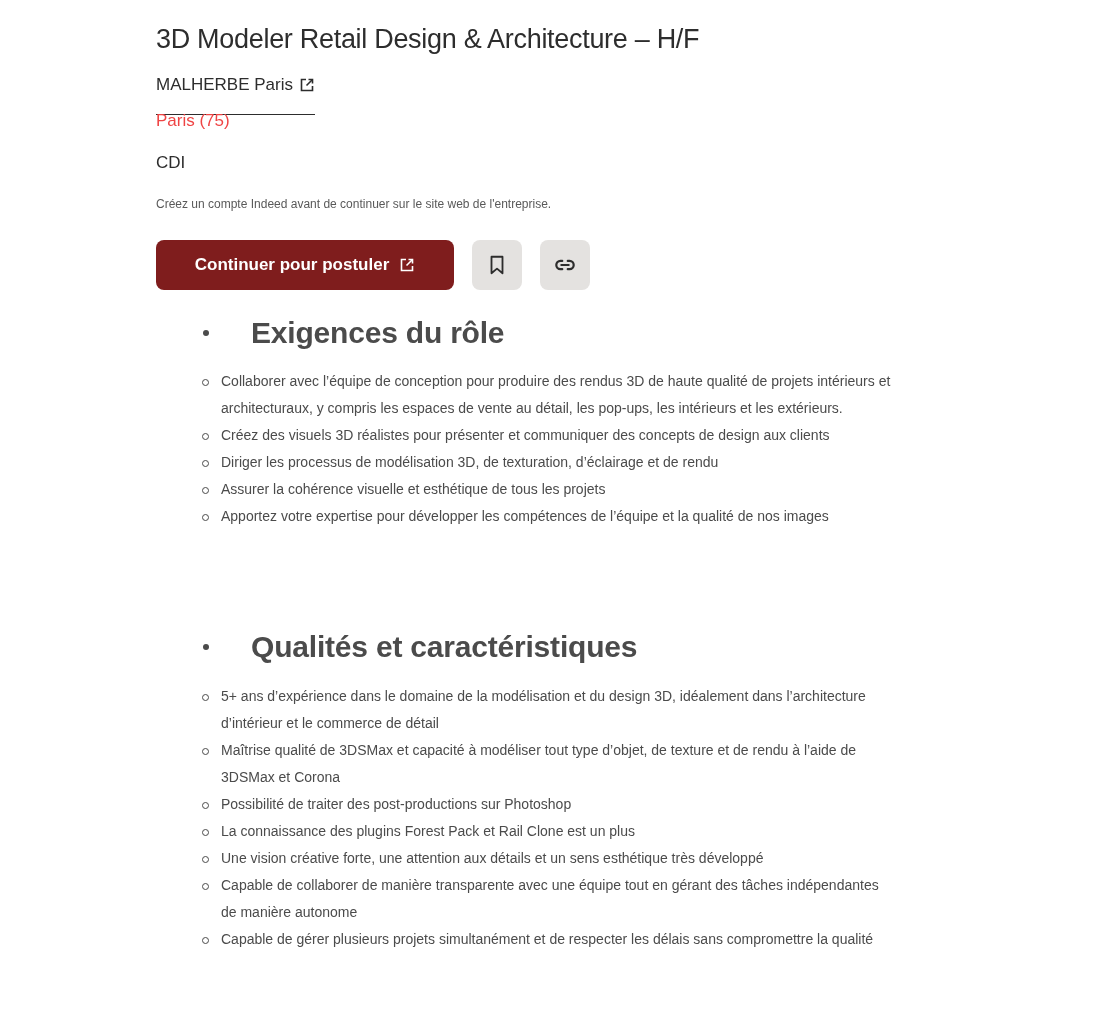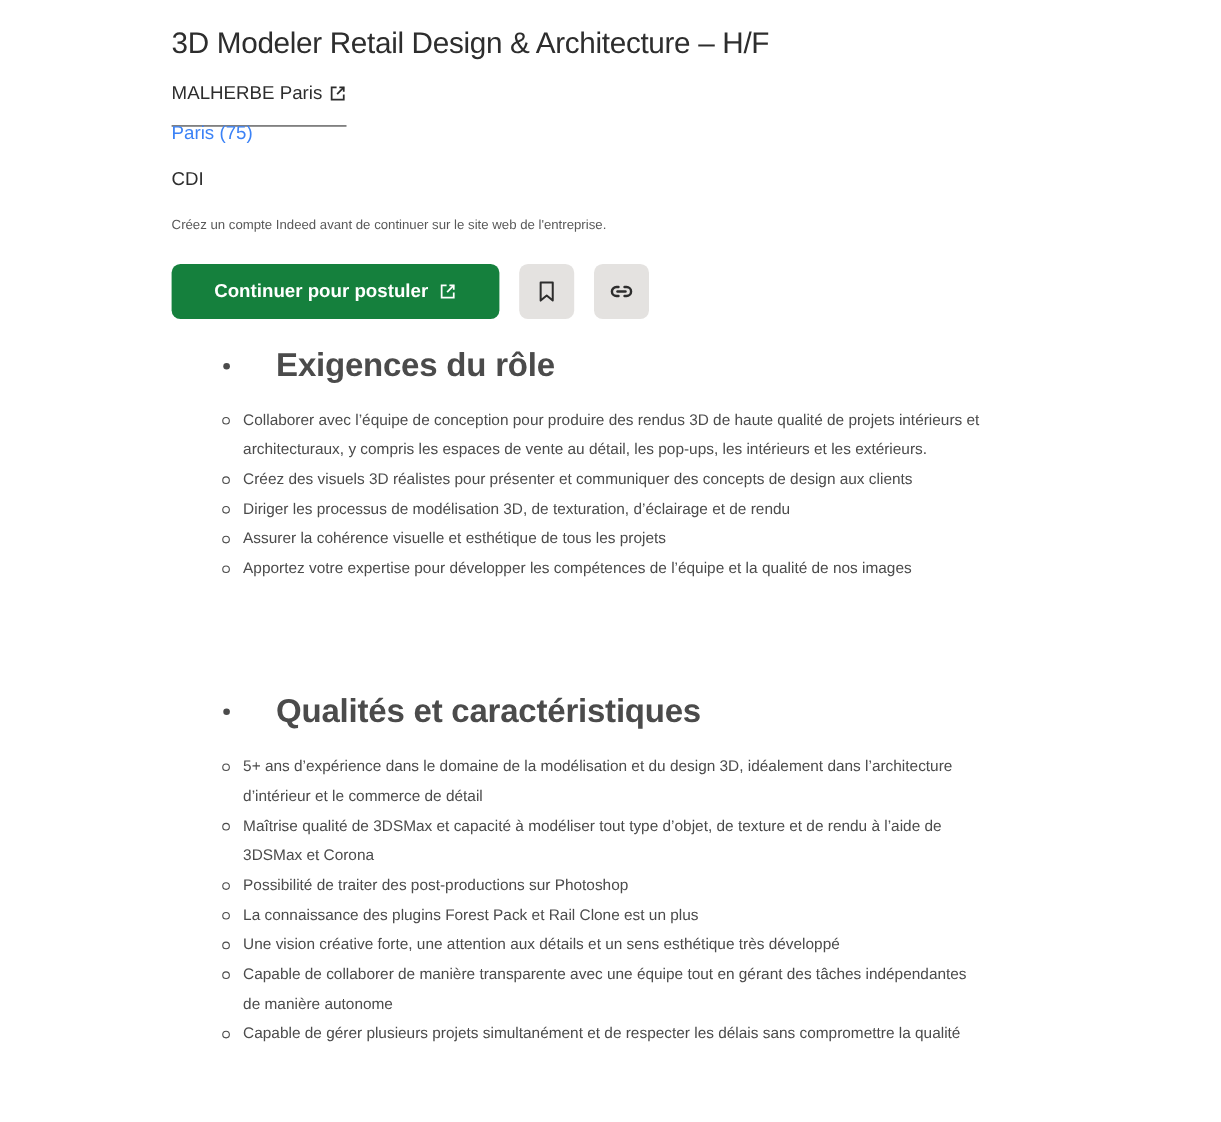--- a/index.html
+++ b/index.html
@@ -15,27 +15,27 @@
     white-space: nowrap;
   }
   .company {
     position: absolute; left: 0; top: 75px;
     font-size: 17px; color: #2d2d2d; text-decoration: none;
     border-bottom: 1.5px solid #2d2d2d; padding-bottom: 19px;
     display: inline-flex; align-items: center; gap: 6px;
     white-space: nowrap;
   }
   .company svg { width: 16px; height: 16px; }
-  .loc { position: absolute; left: 0; top: 111px; font-size: 17px; color: #3b82f6; }
+  .loc { position: absolute; left: 0; top: 111px; font-size: 17px; color: #ef4444; }
   .contract { position: absolute; left: 0; top: 153px; font-size: 17px; color: #2d2d2d; }
   .notice { position: absolute; left: 0; top: 197px; font-size: 12px; color: #595959; white-space: nowrap; }
 
   .apply {
     position: absolute; left: 0; top: 240px; width: 298px; height: 50px;
-    background: #15803d; border-radius: 8px; border: none;
+    background: #7f1d1d; border-radius: 8px; border: none;
     color: #fff; font-size: 17px; font-weight: 700;
     display: flex; align-items: center; justify-content: center; gap: 10px;
     font-family: "Liberation Sans", "DejaVu Sans", sans-serif; cursor: pointer;
   }
   .apply svg { width: 16px; height: 16px; }
   .icon-btn {
     position: absolute; top: 240px; width: 50px; height: 50px;
     background: #e4e2e0; border-radius: 8px;
     display: flex; align-items: center; justify-content: center; cursor: pointer;
   }

